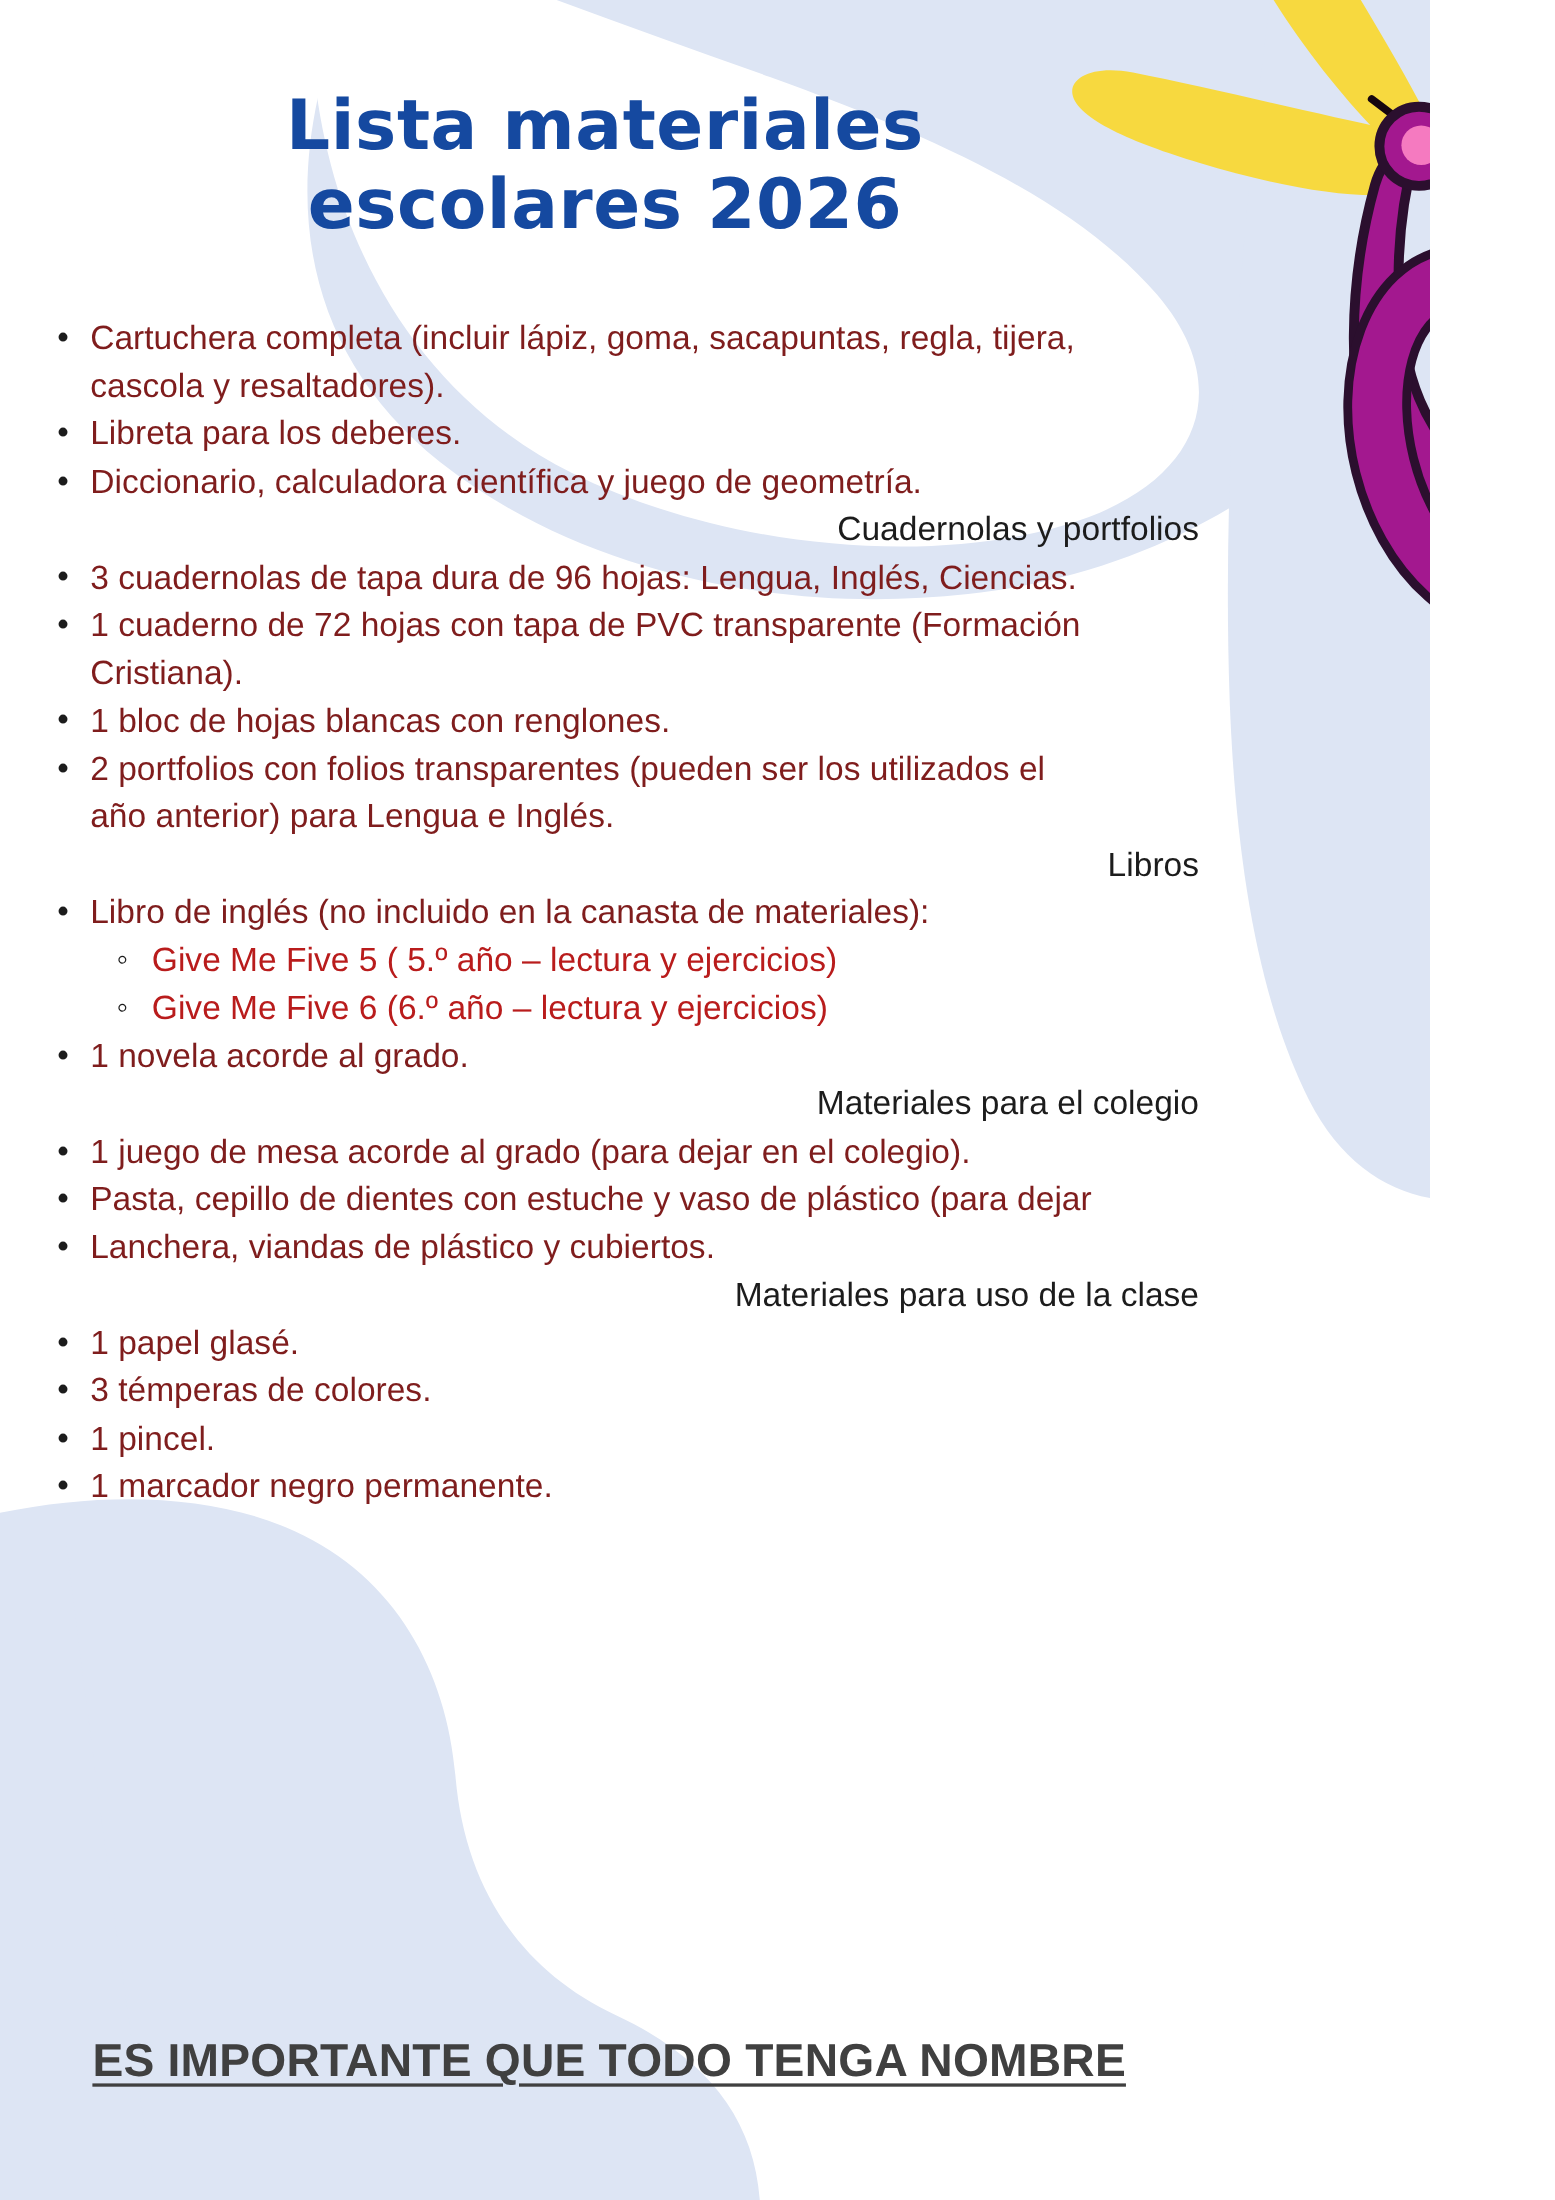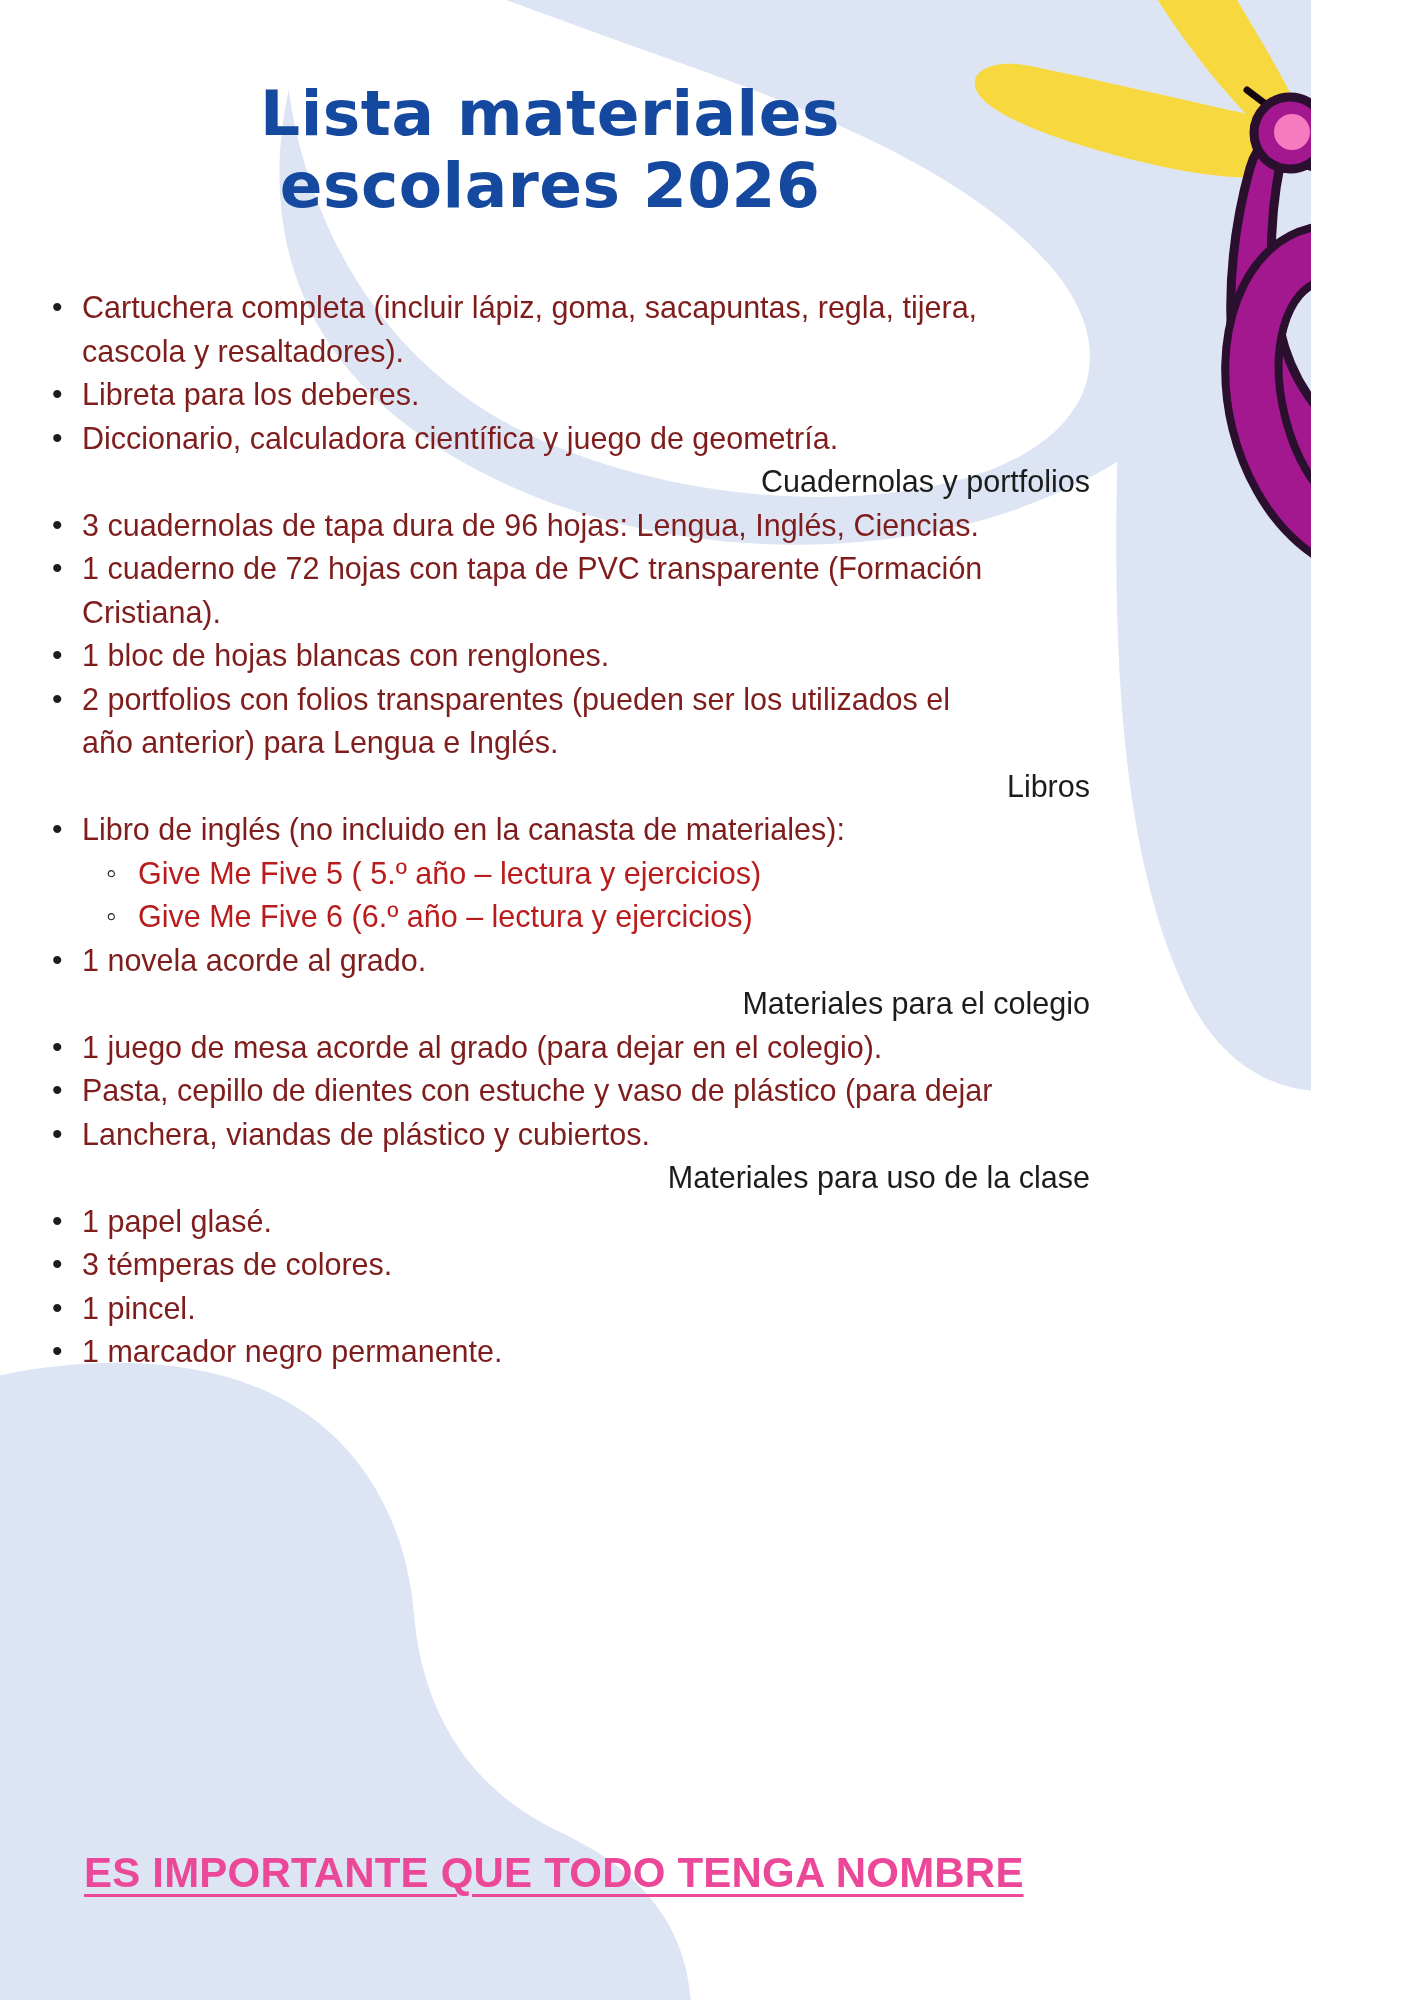--- a/index.html
+++ b/index.html
@@ -7,21 +7,20 @@
     padding: 0;
     background: #ffffff;
   }
   #poster {
     position: relative;
     width: 1300px;
     height: 2000px;
     overflow: hidden;
     background: #ffffff;
     font-family: "Liberation Sans", sans-serif;
-    padding-left: 11px;
   }
   
   #bg-decor {
     position: absolute;
     inset: 0;
     width: 1414px;
     height: 2000px;
     z-index: 0;
     pointer-events: none;
   }
@@ -102,21 +101,21 @@
   .footer-note {
     position: absolute;
     left: 84px;
     top: 1850px;
     z-index: 3;
     font-family: "Liberation Sans", sans-serif;
     font-weight: 700;
     font-size: 42px;
     line-height: 1.1;
     letter-spacing: 0.2px;
-    color: #ec4899;
+    color: #404040;
     text-decoration: underline;
     text-decoration-thickness: 3px;
     text-underline-offset: 7px;
     white-space: nowrap;
   }
 </style>
 <style>.cont-line::before{content:"" !important;}</style></head>
 <body>
 
 <div id="poster">

